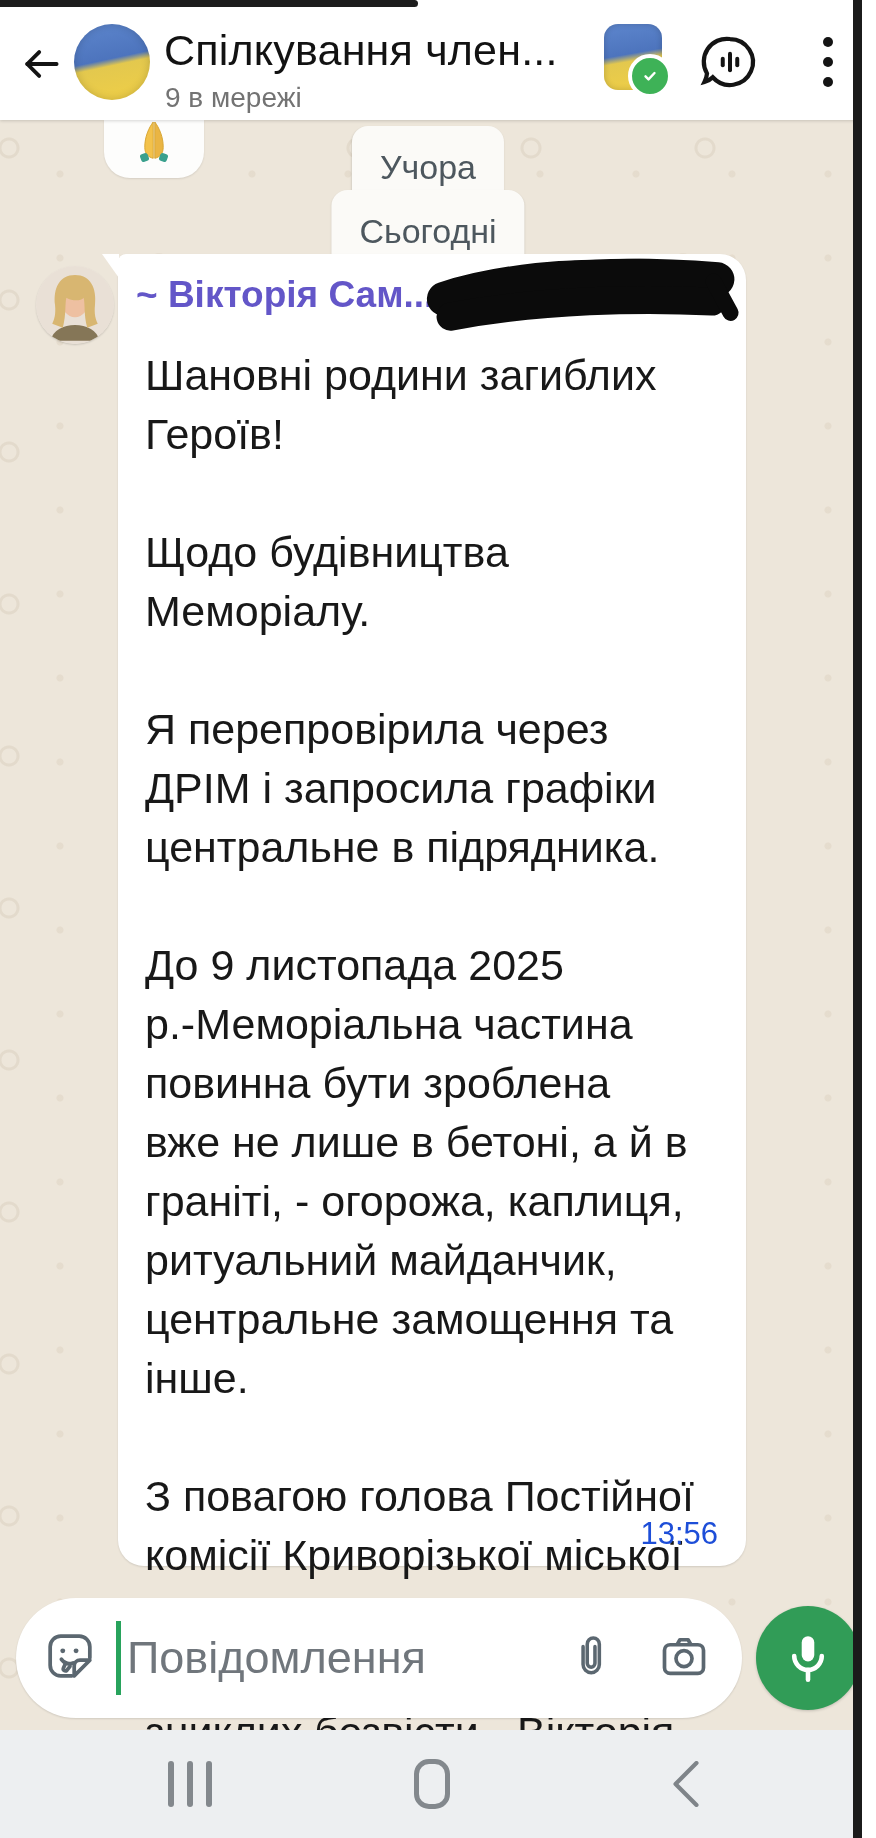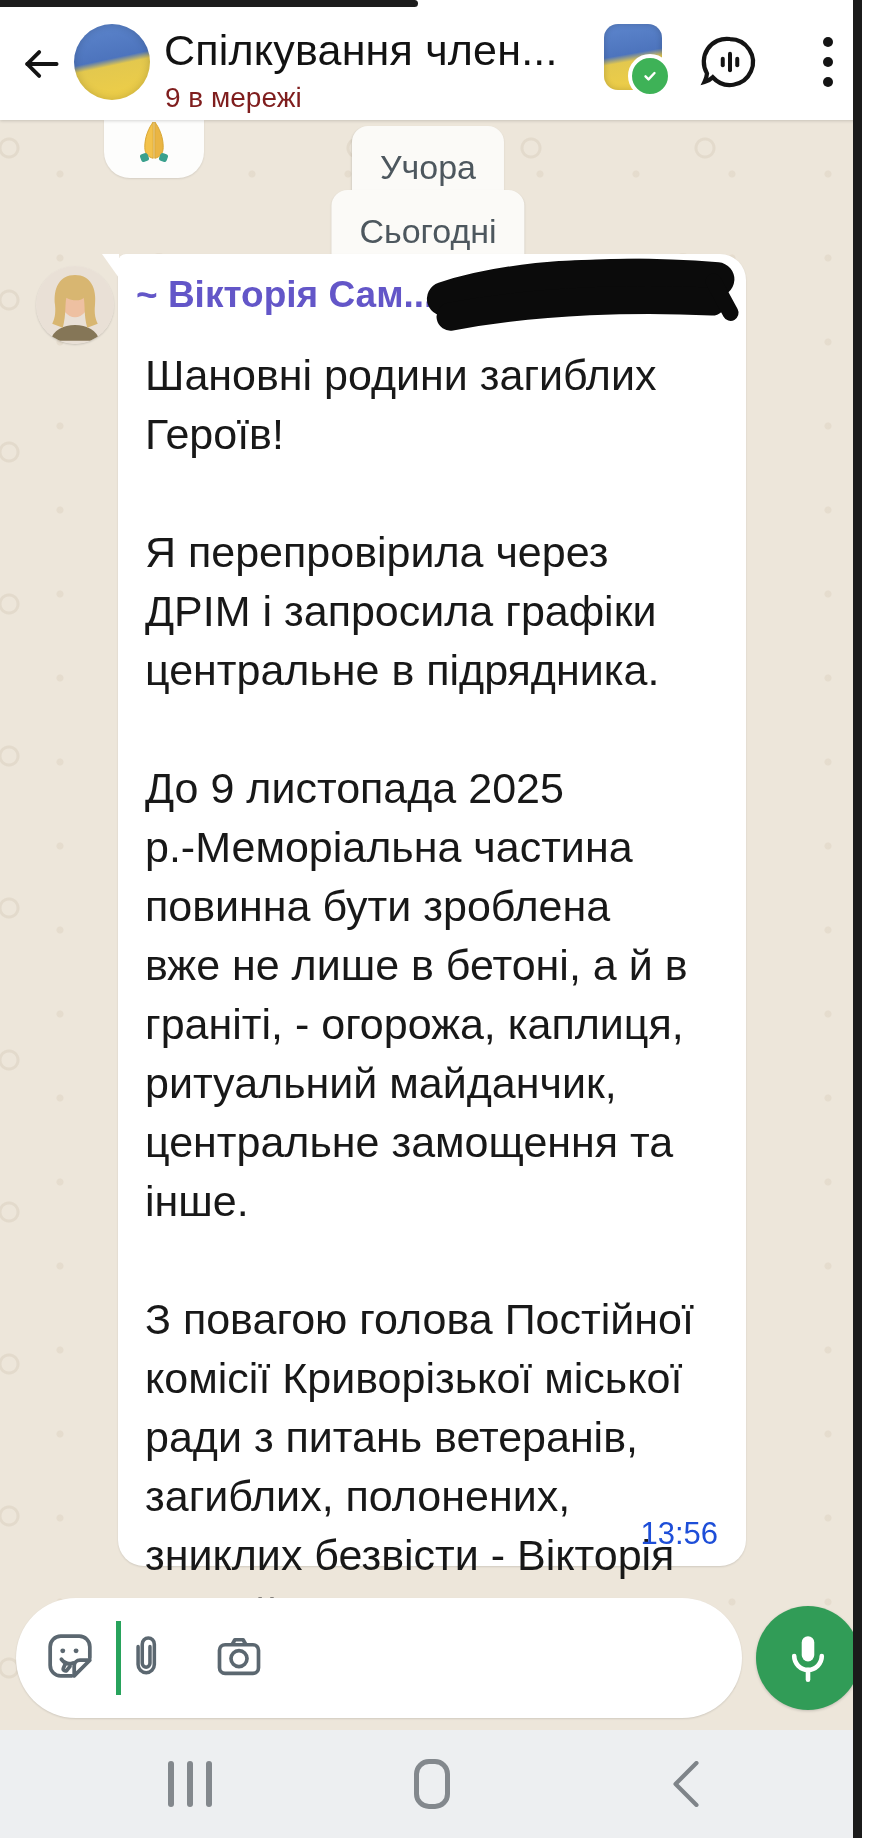--- a/index.html
+++ b/index.html
@@ -12,21 +12,21 @@
   .artifact-right{position:absolute;left:853px;top:0;width:9px;height:1838px;background:#1b1b1b;z-index:60;}
 
   
   .header{position:absolute;left:0;top:0;width:856px;height:120px;background:#ffffff;
           box-shadow:0 1px 3px rgba(0,0,0,.16);z-index:20;}
   .back-arrow{position:absolute;left:18px;top:42px;width:46px;height:44px;}
   .group-avatar{position:absolute;left:74px;top:24px;width:76px;height:76px;border-radius:50%;
       background:linear-gradient(168deg,#5d86cd 0%,#4d74bd 46%,#e3c84e 54%,#f0cf46 100%);
       box-shadow:inset 0 0 8px rgba(0,0,0,.18);}
   .hdr-title{position:absolute;left:164px;top:26px;font-size:43px;color:#121212;font-weight:500;letter-spacing:.2px;white-space:nowrap;}
-  .hdr-sub{position:absolute;left:165px;top:82px;font-size:28px;color:#7f1d1d;}
+  .hdr-sub{position:absolute;left:165px;top:82px;font-size:28px;color:#737373;}
   .flag-thumb{position:absolute;left:604px;top:24px;width:58px;height:66px;border-radius:14px;
       background:linear-gradient(170deg,#5d86cd 0%,#4d74bd 45%,#e3c84e 55%,#f0cf46 100%);
       box-shadow:inset 0 0 6px rgba(0,0,0,.2);}
   .flag-badge{position:absolute;right:-10px;bottom:-8px;width:36px;height:36px;border-radius:50%;
       background:#3eb257;border:4px solid #ffffff;display:flex;align-items:center;justify-content:center;}
   .voicechat-btn{position:absolute;left:700px;top:32px;width:60px;height:60px;}
   .menu-dots{position:absolute;left:818px;top:32px;width:20px;height:60px;display:flex;flex-direction:column;align-items:center;justify-content:center;gap:10px;}
   .menu-dots i{width:10px;height:10px;border-radius:50%;background:#141414;}
 
   
@@ -156,20 +156,21 @@
           <span class="sender-name">~ Вікторія Сам...</span>
           <svg class="scribble" viewBox="0 0 322 78">
             <path d="M22 34 C90 14 190 12 296 24" fill="none" stroke="#0b0b0b" stroke-width="34" stroke-linecap="round"></path>
             <path d="M28 52 C120 38 220 40 290 46" fill="none" stroke="#0b0b0b" stroke-width="28" stroke-linecap="round"></path>
             <path d="M292 26 L308 58" fill="none" stroke="#0b0b0b" stroke-width="16" stroke-linecap="round"></path>
           </svg>
         </div>
         <div class="msg-text">
           <p>Шановні родини загиблих
 Героїв!</p>
+          <p>Щодо будівництва Меморіалу.</p>
           <p>Я перепровірила через
 ДРІМ і запросила графіки
 центральне в підрядника.</p>
           <p>До 9 листопада 2025
 р.-Меморіальна частина
 повинна бути зроблена
 вже не лише в бетоні, а й в
 граніті, - огорожа, каплиця,
 ритуальний майданчик,
 центральне замощення та
@@ -189,20 +190,21 @@
           <svg width="56" height="56" viewBox="0 0 24 24" fill="none" stroke="#5b6770" stroke-width="1.6" stroke-linecap="round" stroke-linejoin="round">
             <path d="M20.5 12.8V8A4.5 4.5 0 0 0 16 3.5H8A4.5 4.5 0 0 0 3.5 8v8A4.5 4.5 0 0 0 8 20.5h4.8"></path>
             <path d="M20.5 13.8 13.8 20.5v-4.2a2.5 2.5 0 0 1 2.5-2.5z"></path>
             <circle cx="8.9" cy="9.8" r="1.05" fill="#5b6770" stroke="none"></circle>
             <circle cx="14.6" cy="9.8" r="1.05" fill="#5b6770" stroke="none"></circle>
             <path d="M8.3 13.4c1.4 1.8 3.2 2.3 5 1.6"></path>
             <path d="M10.2 14.9l-1 2.2c-.4.9.7 1.7 1.5 1l1.3-1.7"></path>
           </svg>
         </span>
         <span class="cursor"></span>
+        <span class="placeholder">Повідомлення</span>
         <span class="pill-icon" style="margin-right:42px;">
           <svg width="50" height="50" viewBox="0 0 24 24" fill="none" stroke="#5b6770" stroke-width="1.7" stroke-linecap="round">
             <path d="M8.2 7.5v8.6a3.9 3.9 0 0 0 7.8 0V6.3a2.9 2.9 0 0 0-5.8 0v9.2a1.85 1.85 0 0 0 3.7 0V7.5"></path>
           </svg>
         </span>
         <span class="pill-icon">
           <svg width="52" height="52" viewBox="0 0 24 24" fill="none" stroke="#5b6770" stroke-width="1.7" stroke-linejoin="round">
             <rect x="3" y="6.8" width="18" height="13.2" rx="2.6"></rect>
             <path d="M8.8 6.8l1.3-2.3h3.8l1.3 2.3"></path>
             <circle cx="12" cy="13.2" r="3.7"></circle>

